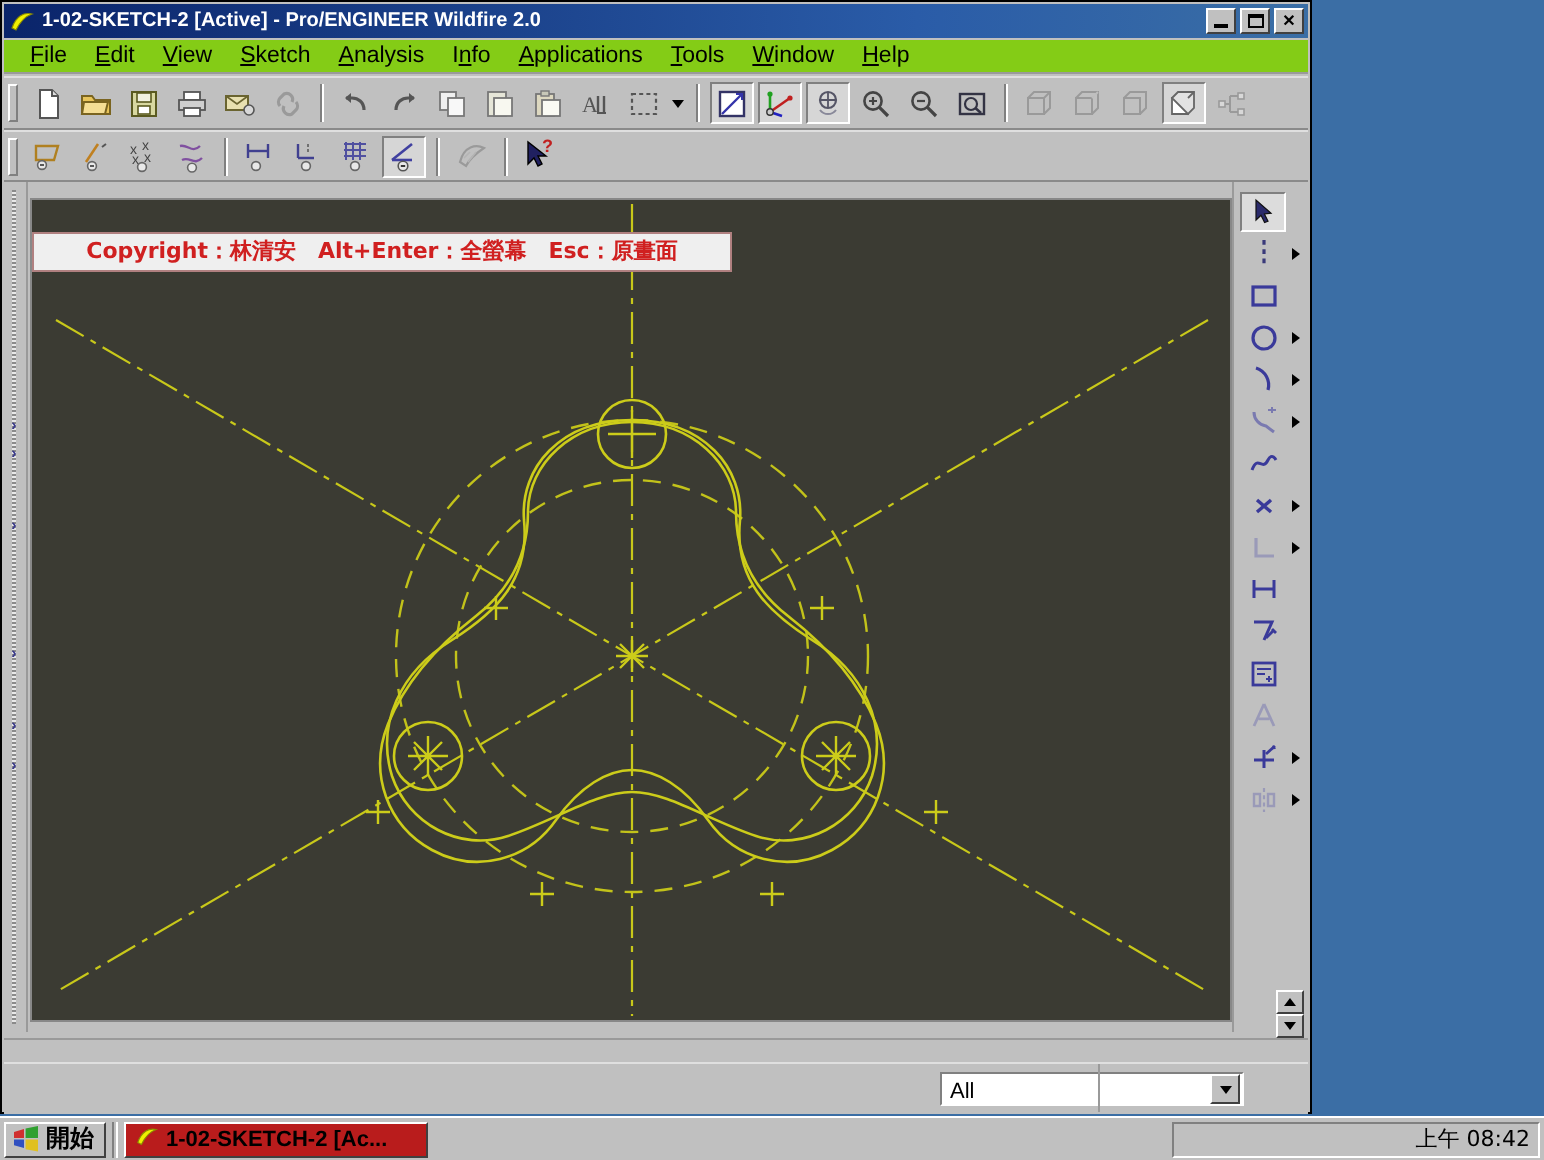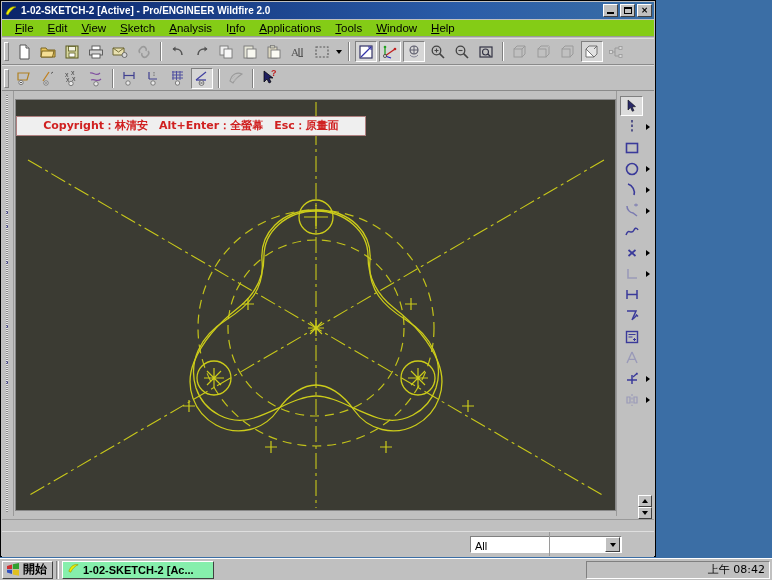--- a/index.html
+++ b/index.html
@@ -201,21 +201,21 @@
     background:#c0c0c0;
     border-top:1px solid #fff;border-left:1px solid #fff;
     border-right:1px solid #404040;border-bottom:1px solid #404040;
     font-weight:bold;font-size:12px;box-sizing:border-box;
   }
   .flagicon{width:14px;height:13px;position:relative;display:block;}
   .tb-div{width:3px;height:18px;margin:0 3px;
     border-left:1px solid #808080;border-right:1px solid #fff;box-sizing:border-box;}
   #taskitem{
     height:18px;width:152px;padding:0 4px;display:flex;align-items:center;gap:3px;
-    background:#86efac;
+    background:#b91c1c;
     border-top:1px solid #fff;border-left:1px solid #fff;
     border-right:1px solid #404040;border-bottom:1px solid #404040;
     font-size:11px;font-weight:bold;box-sizing:border-box;overflow:hidden;white-space:nowrap;
   }
   #tray{
     margin-left:auto;height:18px;display:flex;align-items:center;gap:2px;padding:0 4px;
     border-top:1px solid #808080;border-left:1px solid #808080;
     border-right:1px solid #fff;border-bottom:1px solid #fff;
     box-sizing:border-box;margin-right:2px;
   }

